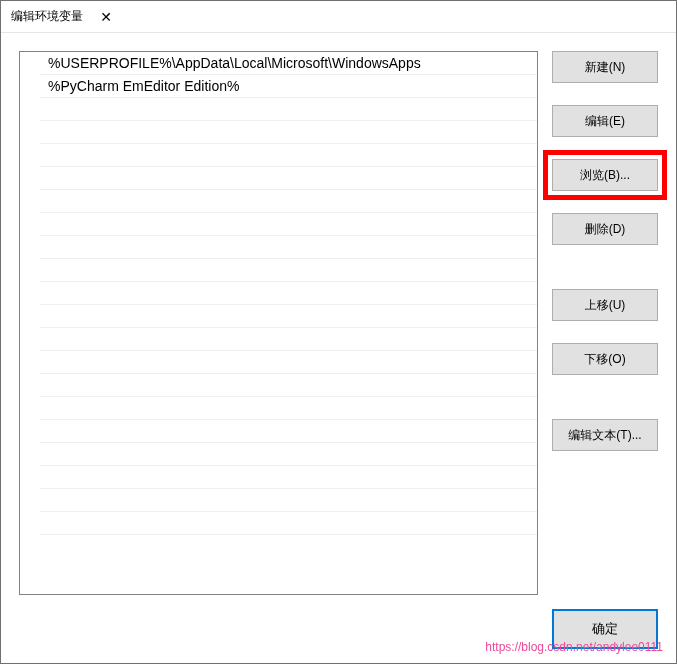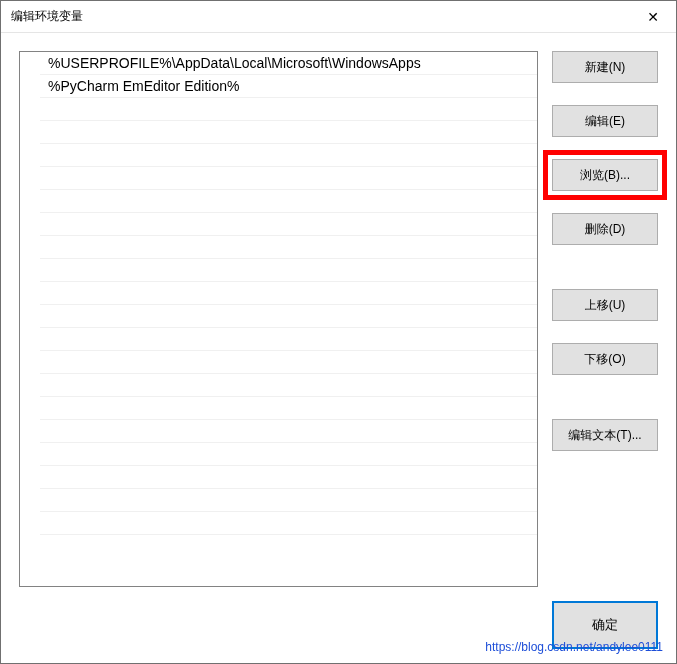--- a/index.html
+++ b/index.html
@@ -20,21 +20,20 @@
       height: 664px;
       border: 1px solid #707070;
       background: #fff;
       display: flex;
       flex-direction: column;
     }
     .titlebar {
       height: 32px;
       display: flex;
       align-items: center;
-      justify-content: space-between;
       padding: 0 0 0 10px;
       border-bottom: 1px solid #e5e5e5;
     }
     .titlebar-title {
       font-size: 12px;
       color: #000;
     }
     .close-btn {
       width: 46px;
       height: 31px;
@@ -114,39 +113,39 @@
       height: 50px;
     }
     .bottom-row {
       display: flex;
       justify-content: flex-end;
       gap: 12px;
       margin-top: 14px;
     }
     .bottom-btn {
       width: 106px;
-      height: 48px;
+      height: 40px;
       border: 1px solid #adadad;
       background: #e1e1e1;
       font-size: 13px;
       color: #000;
       cursor: pointer;
       font-family: inherit;
       display: flex;
       align-items: center;
       justify-content: center;
     }
     .bottom-btn.primary {
       border: 2px solid #0078d7;
     }
     .watermark {
       position: absolute;
       bottom: 10px;
       right: 14px;
-      color: #1d4ed8;
+      color: #ec4899;
       font-size: 12px;
       pointer-events: none;
       text-align: center;
     }
   </style>
 </head>
 <body>
 
 <div class="window">
   <div class="titlebar">

